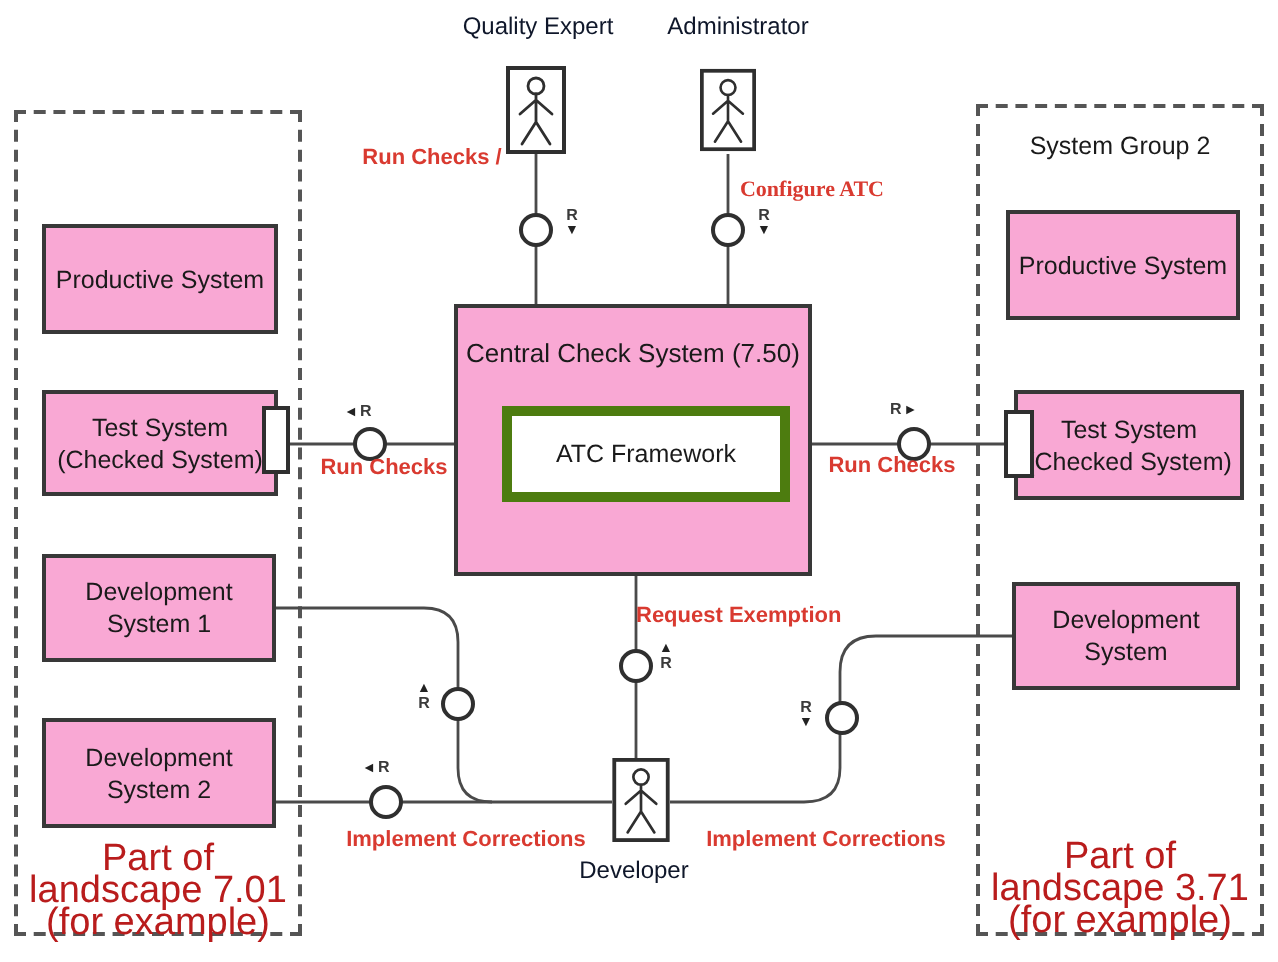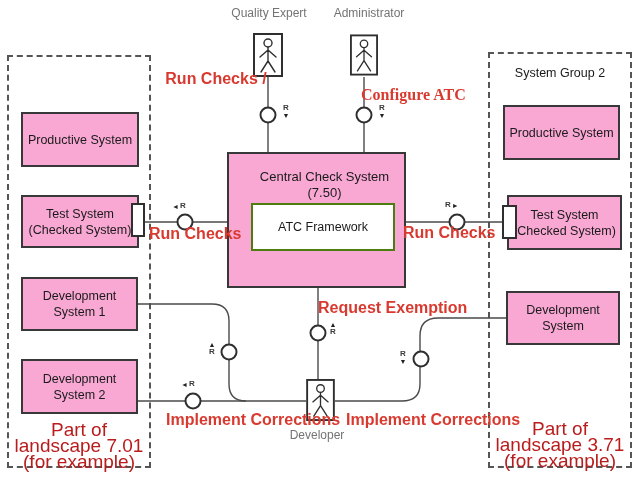--- a/index.html
+++ b/index.html
@@ -2,33 +2,33 @@
 <html><head>
 <meta charset="utf-8">
 <style>
   html,body{margin:0;padding:0;background:#fff;font-family:"Liberation Sans",sans-serif;}
   .canvas{position:relative;width:639px;height:481px;background:#fff;overflow:hidden;}
   .canvas *{box-sizing:border-box;}
   .dashedbox{position:absolute;border:2px dashed #555;background:transparent;}
   .sysbox{position:absolute;background:#f9a8d4;border:2px solid #383838;display:flex;
           flex-direction:column;align-items:center;justify-content:center;
           font-size:12.5px;line-height:16px;color:#1a1a1a;text-align:center;}
-  .lbl{position:absolute;color:#737373;font-size:12px;line-height:14px;text-align:center;}
+  .lbl{position:absolute;color:#0f172a;font-size:12px;line-height:14px;text-align:center;}
   .group-title{position:absolute;font-size:12.5px;color:#1a1a1a;text-align:center;}
   .footer{position:absolute;font-size:19px;line-height:16px;color:#b91c1c;text-align:center;}
-  .red{position:absolute;color:#d93a30;font-weight:bold;font-size:16px;line-height:14px;text-align:center;white-space:nowrap;}
+  .red{position:absolute;color:#d93a30;font-weight:bold;font-size:11px;line-height:14px;text-align:center;white-space:nowrap;}
   .rfc{position:absolute;color:#3a3a3a;font-weight:bold;font-size:8px;line-height:8px;text-align:center;}
   .rfc-col{display:flex;flex-direction:column;align-items:center;gap:0;}
   .rfc-row{display:flex;flex-direction:row;align-items:center;gap:1px;}
   .arrow{font-size:7px;line-height:7px;color:#222;}
   svg.layer{position:absolute;left:0;top:0;pointer-events:none;}
   .ccs-title{position:absolute;left:0;top:15px;width:100%;text-align:center;
-             font-size:13px;color:#1a1a1a;padding-left:16px;}
+             font-size:13px;color:#1a1a1a;}
   .atc{position:absolute;left:22px;top:49px;width:144px;height:48px;background:#fff;
-       border:2px solid #4d7c0f;display:flex;align-items:center;justify-content:center;
+       border:5px solid #4d7c0f;display:flex;align-items:center;justify-content:center;
        font-size:12.5px;color:#1a1a1a;}
 </style>
 </head>
 <body>
 
 <div class="canvas">
 
   <div class="dashedbox" style="left:7px;top:55px;width:144px;height:413px;"></div>
   <div class="dashedbox" style="left:488px;top:52px;width:144px;height:416px;"></div>
 

